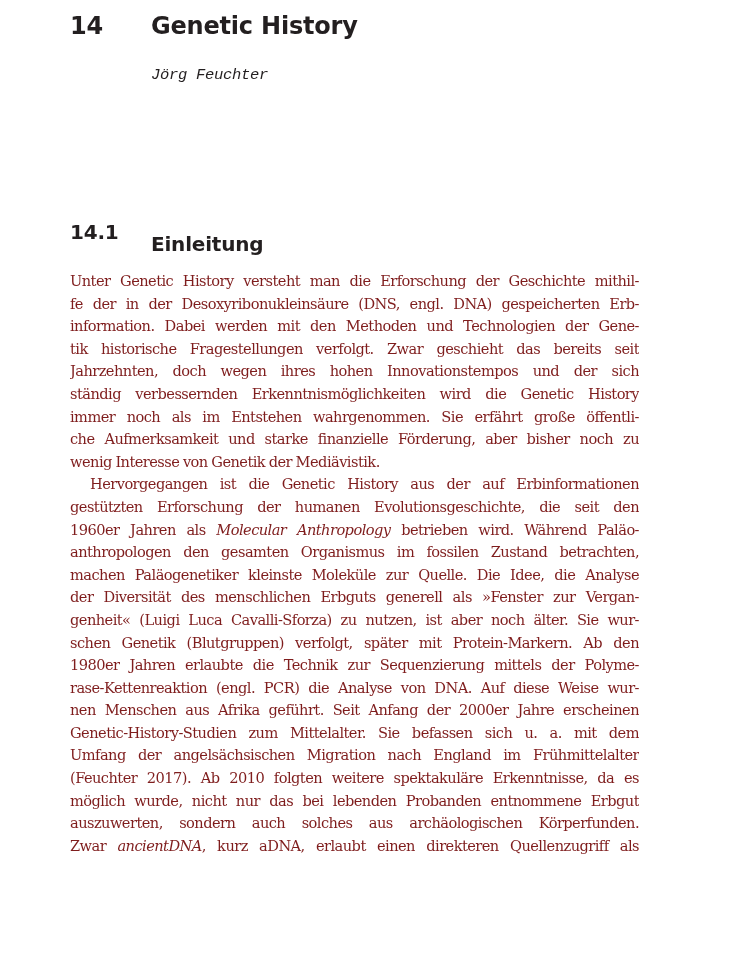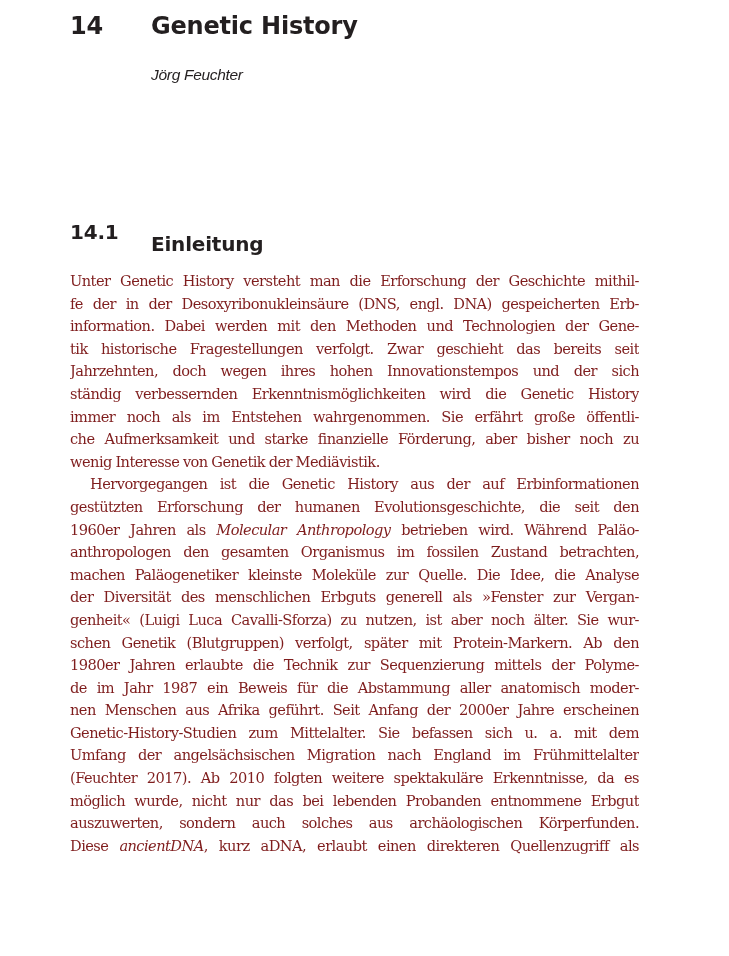--- a/index.html
+++ b/index.html
@@ -34,21 +34,21 @@
     .chapter-head .title {
       position: absolute;
       left: 81px;
       top: 0;
       white-space: nowrap;
     }
     .author {
       position: absolute;
       left: 151px;
       top: 64px;
-      font-family: Liberation Sans, sans-serif;
+      font-family: Liberation Mono, monospace;
       font-style: italic;
       font-size: 15.5px;
       line-height: 22px;
       color: #231f20;
       white-space: nowrap;
       letter-spacing: -0.3px;
     }
     .section-head {
       position: absolute;
       left: 70px;
@@ -130,22 +130,22 @@
     <div>
       <span class="line indent"><span>Hervorgegangen ist die Genetic History aus der auf Erbinformationen</span></span>
       <span class="line"><span>gestützten Erforschung der humanen Evolutionsgeschichte, die seit den</span></span>
       <span class="line"><span>1960er Jahren als </span><em>Molecular Anthropology</em><span> betrieben wird. Während Paläo-</span></span>
       <span class="line"><span>anthropologen den gesamten Organismus im fossilen Zustand betrachten,</span></span>
       <span class="line"><span>machen Paläogenetiker kleinste Moleküle zur Quelle. Die Idee, die Analyse</span></span>
       <span class="line"><span>der Diversität des menschlichen Erbguts generell als »Fenster zur Vergan-</span></span>
       <span class="line"><span>genheit« (Luigi Luca Cavalli-Sforza) zu nutzen, ist aber noch älter. Sie wur-</span></span>
       <span class="line"><span>schen Genetik (Blutgruppen) verfolgt, später mit Protein-Markern. Ab den</span></span>
       <span class="line"><span>1980er Jahren erlaubte die Technik zur Sequenzierung mittels der Polyme-</span></span>
-      <span class="line"><span>de im Jahr 1987 ein Beweis für die Abstammung aller anatomisch moder-</span></span>
+      <span class="line"><span>rase-Kettenreaktion (engl. PCR) die Analyse von DNA. Auf diese Weise wur-</span></span>
       <span class="line"><span>nen Menschen aus Afrika geführt. Seit Anfang der 2000er Jahre erscheinen</span></span>
       <span class="line"><span>Genetic-History-Studien zum Mittelalter. Sie befassen sich u. a. mit dem</span></span>
       <span class="line"><span>Umfang der angelsächsischen Migration nach England im Frühmittelalter</span></span>
       <span class="line"><span>(Feuchter 2017). Ab 2010 folgten weitere spektakuläre Erkenntnisse, da es</span></span>
       <span class="line"><span>möglich wurde, nicht nur das bei lebenden Probanden entnommene Erbgut</span></span>
       <span class="line"><span>auszuwerten, sondern auch solches aus archäologischen Körperfunden.</span></span>
-      <span class="line"><span>Diese </span><em>ancientDNA</em><span>, kurz aDNA, erlaubt einen direkteren Quellenzugriff als</span></span>
+      <span class="line"><span>Zwar </span><em>ancientDNA</em><span>, kurz aDNA, erlaubt einen direkteren Quellenzugriff als</span></span>
     </div>
   </div>
 
 </body></html>

